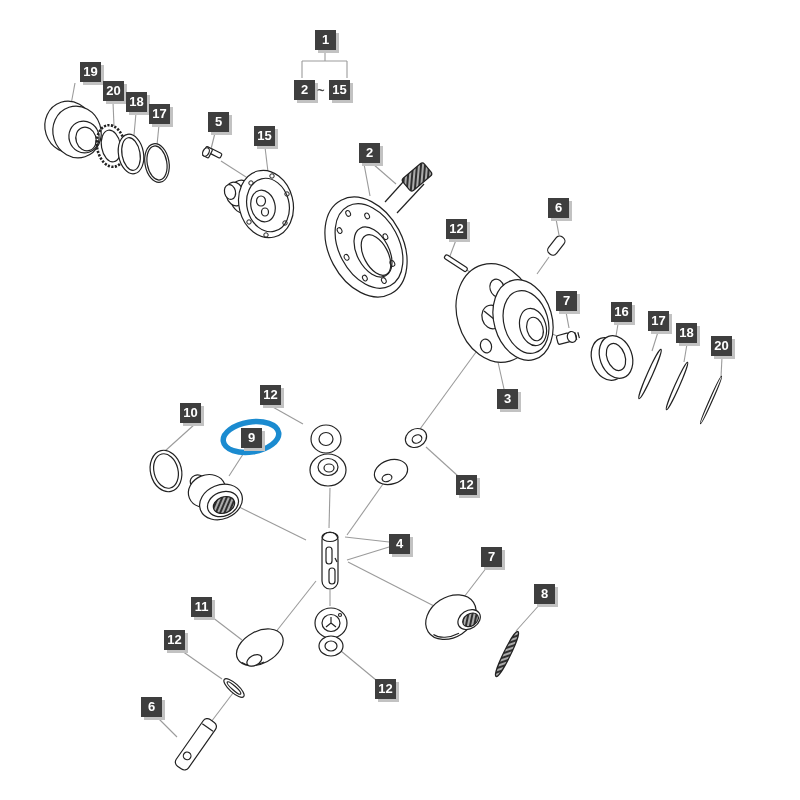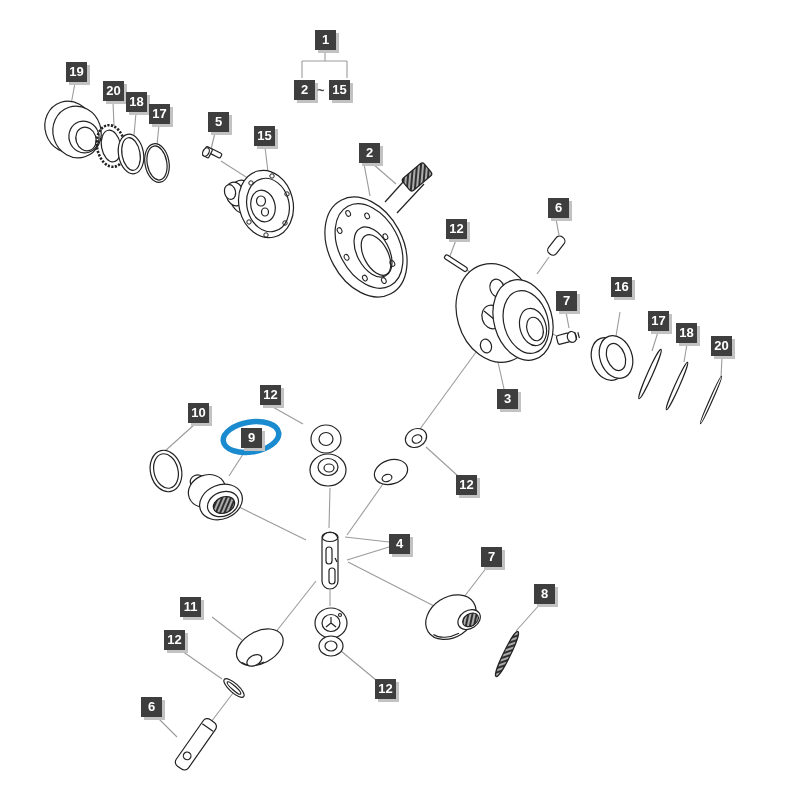--- a/index.html
+++ b/index.html
@@ -278,40 +278,40 @@
     </g>
   </g>
 
   <ellipse cx="251" cy="437" rx="28" ry="15" fill="none" stroke="#1B8BD0" stroke-width="5.5" transform="rotate(-9 251 437)"></ellipse>
 </svg>
 
 <div class="lbl" style="left:315px;top:30px">1</div>
 <div class="lbl" style="left:294px;top:80px">2</div>
 <div class="tilde" style="left:317px;top:83px">~</div>
 <div class="lbl" style="left:329px;top:80px">15</div>
-<div class="lbl" style="left:66px;top:62px">19</div>
+<div class="lbl" style="left:80px;top:62px">19</div>
 <div class="lbl" style="left:103px;top:81px">20</div>
 <div class="lbl" style="left:126px;top:92px">18</div>
 <div class="lbl" style="left:149px;top:104px">17</div>
 <div class="lbl" style="left:208px;top:112px">5</div>
 <div class="lbl" style="left:254px;top:126px">15</div>
 <div class="lbl" style="left:359px;top:143px">2</div>
 <div class="lbl" style="left:446px;top:219px">12</div>
 <div class="lbl" style="left:548px;top:198px">6</div>
 <div class="lbl" style="left:556px;top:291px">7</div>
-<div class="lbl" style="left:611px;top:277px">16</div>
+<div class="lbl" style="left:611px;top:302px">16</div>
 <div class="lbl" style="left:648px;top:311px">17</div>
 <div class="lbl" style="left:676px;top:323px">18</div>
 <div class="lbl" style="left:711px;top:336px">20</div>
 <div class="lbl" style="left:497px;top:389px">3</div>
-<div class="lbl" style="left:188px;top:403px">10</div>
+<div class="lbl" style="left:180px;top:403px">10</div>
 <div class="lbl" style="left:241px;top:428px">9</div>
 <div class="lbl" style="left:260px;top:385px">12</div>
 <div class="lbl" style="left:456px;top:475px">12</div>
 <div class="lbl" style="left:389px;top:534px">4</div>
 <div class="lbl" style="left:481px;top:547px">7</div>
 <div class="lbl" style="left:534px;top:584px">8</div>
-<div class="lbl" style="left:180px;top:597px">11</div>
+<div class="lbl" style="left:191px;top:597px">11</div>
 <div class="lbl" style="left:164px;top:630px">12</div>
 <div class="lbl" style="left:375px;top:679px">12</div>
 <div class="lbl" style="left:141px;top:697px">6</div>
 
 </div>
 
 </body></html>

